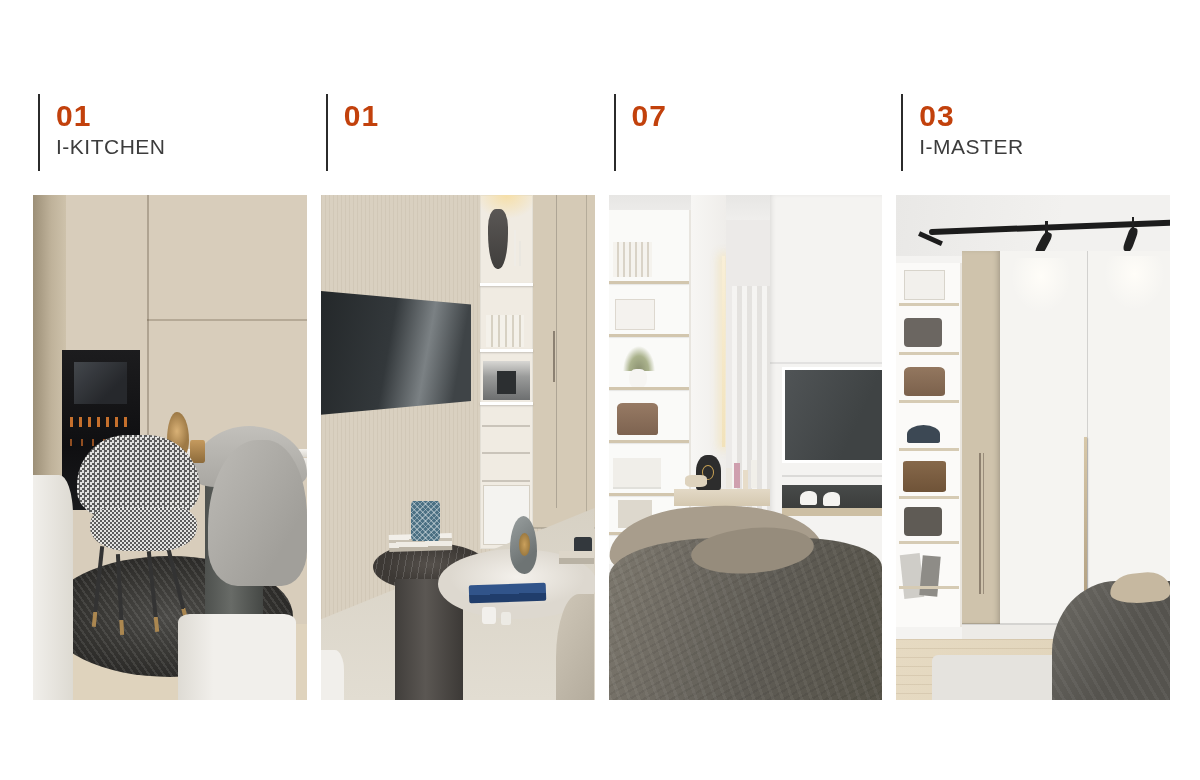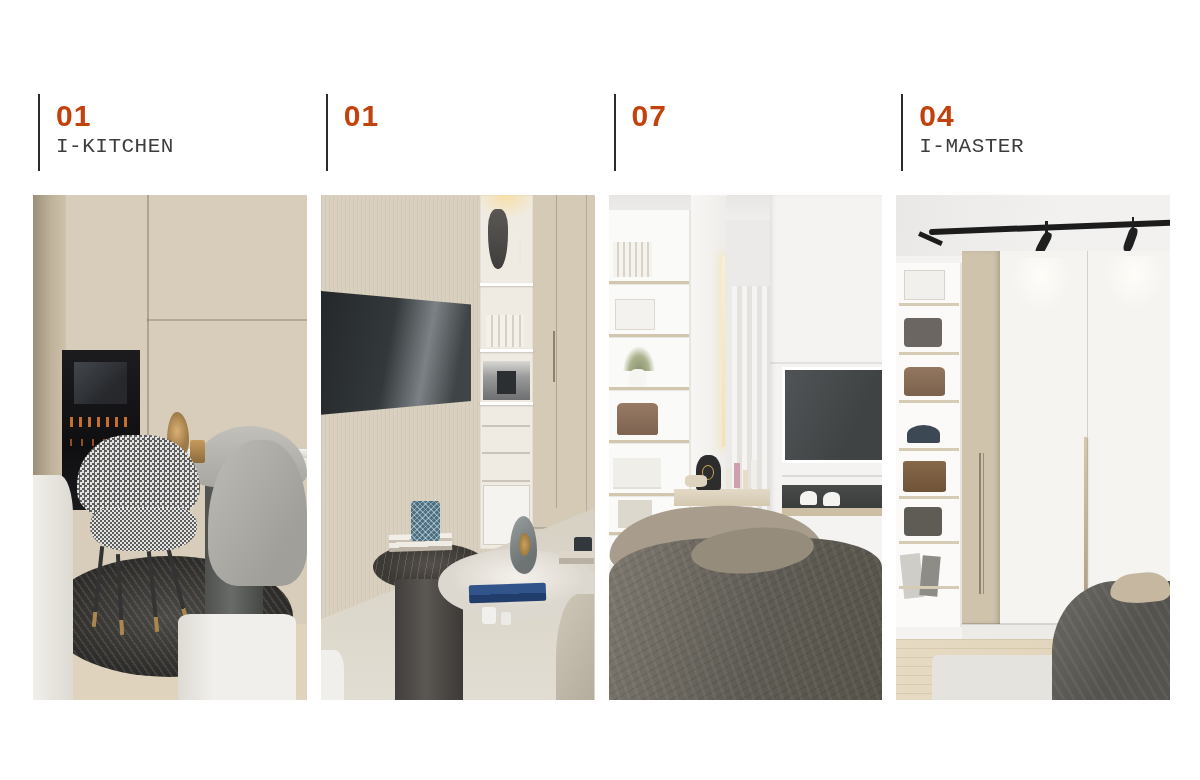--- a/index.html
+++ b/index.html
@@ -4,21 +4,21 @@
 <style>
   html,body{margin:0;padding:0;width:1200px;height:780px;background:#fff;overflow:hidden;
             font-family:"Liberation Sans", sans-serif;}
   .board{position:absolute;left:33px;top:94px;width:1137px;display:grid;
          grid-template-columns:repeat(4,1fr);column-gap:14px;}
   .col{position:relative;}
   .col-header{box-sizing:border-box;height:77px;border-left:2px solid #2b2b2b;
               padding:8px 0 0 16px;margin-left:5px;}
   .num{font-size:30px;line-height:28px;color:#c2410c;letter-spacing:1px;font-weight:700;}
   .lbl{font-size:21px;line-height:24px;color:#3c3c3c;letter-spacing:.5px;font-weight:300;
-       margin-top:5px;white-space:nowrap;font-family:Liberation Mono, monospace;}
+       margin-top:5px;white-space:nowrap;}
   .photo{position:relative;height:505px;margin-top:24px;overflow:hidden;background:#ddd;}
   .ab{position:absolute;}
   .grainv{background-image:repeating-linear-gradient(90deg,rgba(110,90,60,.07) 0 1px,transparent 1px 4px);}
 
   
   .k-wall{inset:0;background:#d8cdbb;}
   .k-left{left:0;top:0;width:12%;height:79%;background:linear-gradient(90deg,#9c8f77,#bfb29a 55%,#cec2ab);}
   .k-seamv{left:41.5%;top:0;width:2px;height:50%;background:rgba(90,75,55,.32);}
   .k-seamh{left:41.5%;top:24.6%;width:58.5%;height:2px;background:rgba(90,75,55,.28);}
   .k-counter{left:41.5%;top:50.2%;width:58.5%;height:1.6%;background:linear-gradient(#f4f2ee,#dcd8d0);}
@@ -326,21 +326,21 @@
       <div class="ab b-bedhl"></div>
       <div class="ab b-bed">
         <div class="ab b-bedtex"></div>
       </div>
       <div class="ab b-bedfold"></div>
     </figure>
   </section>
 
   <section class="col">
     <header class="col-header">
-      <div class="num">04</div>
+      <div class="num">03</div>
       <div class="lbl">I-MASTER</div>
     </header>
     <figure class="photo" style="margin:24px 0 0 0;" aria-label="master bedroom wardrobe render">
       <div class="ab m-bg"></div>
       <div class="ab m-ceil"></div>
       <div class="ab m-track"></div>
       <div class="ab m-track2"></div>
       <div class="ab m-stem1"></div>
       <div class="ab m-spot m-spot1"></div>
       <div class="ab m-stem2"></div>

